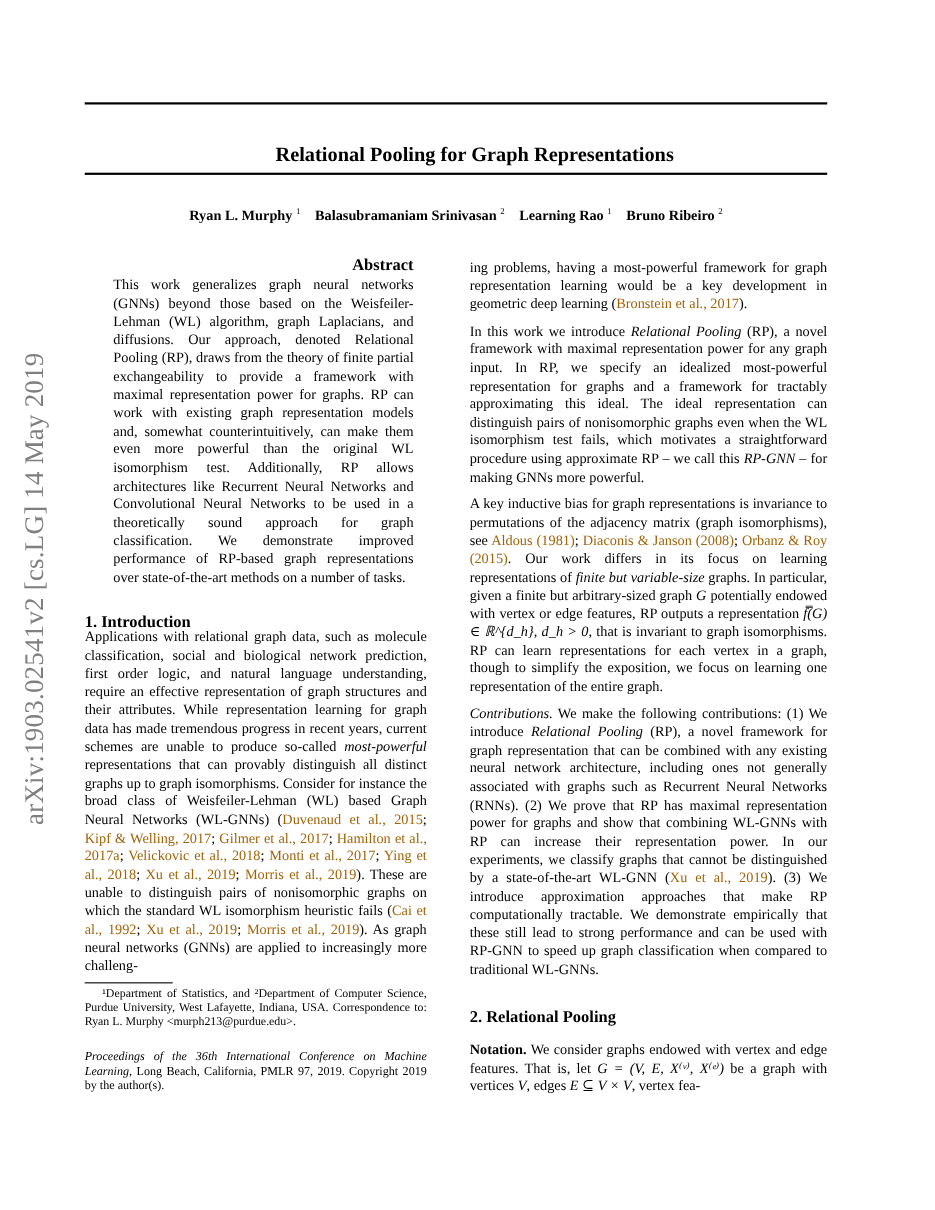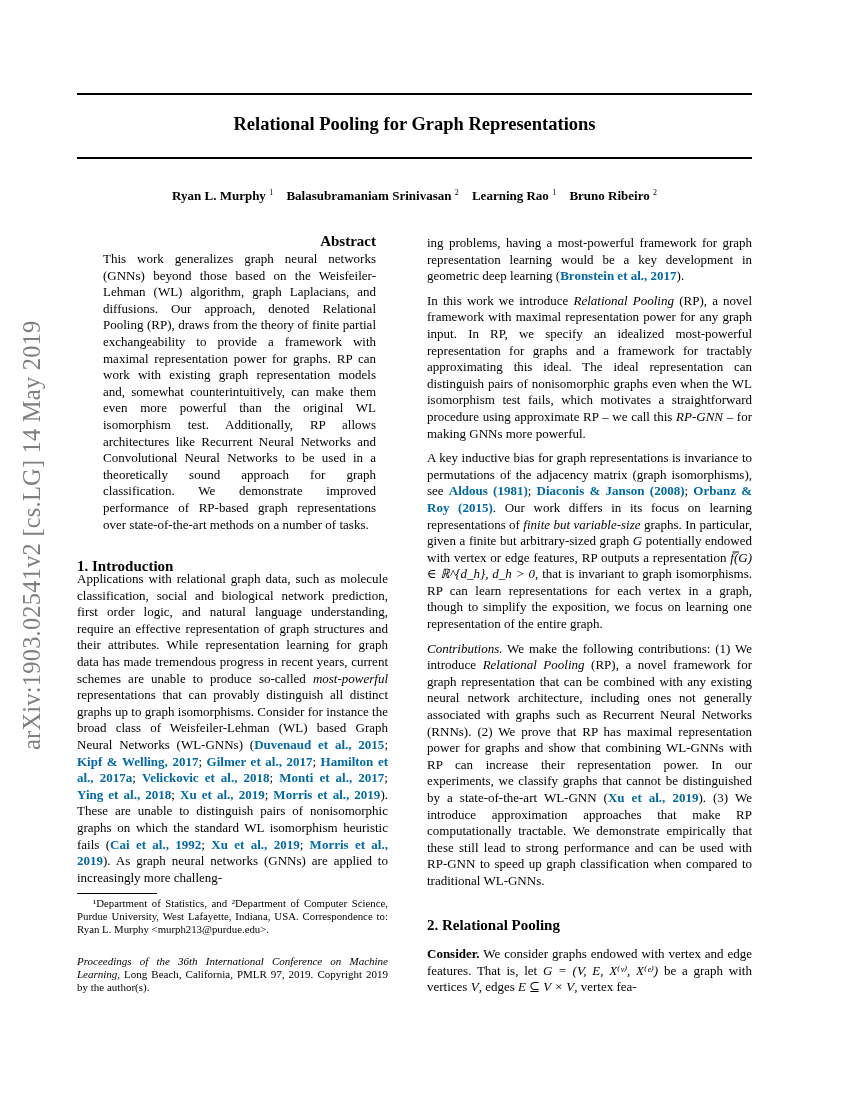--- a/index.html
+++ b/index.html
@@ -22,38 +22,38 @@
   .abstract-heading { position: absolute; top: 233px; left: 103px; width: 273px; text-align: right;
                       font-weight: bold; font-size: 15px; }
   .abstract { position: absolute; top: 251px; left: 103px; width: 273px; font-size: 13px;
               line-height: 16.6px; text-align: justify; }
   .section-heading { font-weight: bold; font-size: 15px; margin: 0; }
   .intro-heading { position: absolute; top: 558px; left: 77px; }
   .intro-body { position: absolute; top: 571px; left: 77px; width: 311px; font-size: 13px;
                 line-height: 16.6px; text-align: justify; }
   p { margin: 0; }
   .right p + p { margin-top: 8px; }
-  .cite { color: #0369a1; font-weight: bold; }
+  .cite { color: #a16207; }
   .fn-rule { position: absolute; top: 893px; left: 77px; width: 80px; height: 1px; background: #000; }
   .footnote { position: absolute; top: 897px; left: 77px; width: 311px; font-size: 10.8px;
               line-height: 13px; text-align: justify; }
   .footnote .fn-ind { display: inline-block; width: 16px; }
   .proceedings { position: absolute; top: 955px; left: 77px; width: 311px; font-size: 11px;
                  line-height: 13px; text-align: justify; }
   .section2 { position: absolute; top: 917px; left: 427px; }
   .notation { position: absolute; top: 946px; left: 427px; width: 325px; font-size: 13px;
               line-height: 16.6px; text-align: justify; }
   i, em { font-style: italic; }
   .math { font-style: italic; }
 </style>
 </head>
 <body>
 
 <div class="rule top"></div>
-<h1 class="title" style="margin:0">Relational Pooling for Graph Representations</h1>
+<h1 class="title" style="margin:17px">Relational Pooling for Graph Representations</h1>
 <div class="rule bottom"></div>
 
 <div class="authors">
   <span class="author"><span>Ryan L. Murphy</span> <sup>1</sup></span>
   <span class="author"><span>Balasubramaniam Srinivasan</span> <sup>2</sup></span>
   <span class="author"><span>Learning Rao</span> <sup>1</sup></span>
   <span class="author"><span>Bruno Ribeiro</span> <sup>2</sup></span>
 </div>
 
 <div class="arxiv">arXiv:1903.02541v2  [cs.LG]  14 May 2019</div>
@@ -71,13 +71,13 @@
 <div class="proceedings"><em>Proceedings of the 36th International Conference on Machine Learning</em><span>, Long Beach, California, PMLR 97, 2019. Copyright 2019 by the author(s).</span></div>
 
 <div class="col right">
   <p><span>ing problems, having a most-powerful framework for graph representation learning would be a key development in geometric deep learning (</span><a class="cite">Bronstein et al., 2017</a><span>).</span></p>
   <p><span>In this work we introduce </span><em>Relational Pooling</em><span> (RP), a novel framework with maximal representation power for any graph input. In RP, we specify an idealized most-powerful representation for graphs and a framework for tractably approximating this ideal. The ideal representation can distinguish pairs of nonisomorphic graphs even when the WL isomorphism test fails, which motivates a straightforward procedure using approximate RP – we call this </span><em>RP-GNN</em><span> – for making GNNs more powerful.</span></p>
   <p><span>A key inductive bias for graph representations is invariance to permutations of the adjacency matrix (graph isomorphisms), see </span><a class="cite">Aldous</a> <a class="cite">(1981)</a>; <a class="cite">Diaconis &amp; Janson</a> <a class="cite">(2008)</a>; <a class="cite">Orbanz &amp; Roy</a> <a class="cite">(2015)</a><span>. Our work differs in its focus on learning representations of </span><em>finite but variable-size</em><span> graphs. In particular, given a finite but arbitrary-sized graph </span><span class="math">G</span><span> potentially endowed with vertex or edge features, RP outputs a representation </span><span class="math">f̿(G) ∈ ℝ^{d_h}, d_h &gt; 0</span><span>, that is invariant to graph isomorphisms. RP can learn representations for each vertex in a graph, though to simplify the exposition, we focus on learning one representation of the entire graph.</span></p>
   <p><em>Contributions.</em><span> We make the following contributions: (1) We introduce </span><em>Relational Pooling</em><span> (RP), a novel framework for graph representation that can be combined with any existing neural network architecture, including ones not generally associated with graphs such as Recurrent Neural Networks (RNNs). (2) We prove that RP has maximal representation power for graphs and show that combining WL-GNNs with RP can increase their representation power. In our experiments, we classify graphs that cannot be distinguished by a state-of-the-art WL-GNN (</span><a class="cite">Xu et al., 2019</a><span>). (3) We introduce approximation approaches that make RP computationally tractable. We demonstrate empirically that these still lead to strong performance and can be used with RP-GNN to speed up graph classification when compared to traditional WL-GNNs.</span></p>
 </div>
 
 <h2 class="section-heading section2">2. Relational Pooling</h2>
-<div class="notation"><b>Consider.</b><span> We consider graphs endowed with vertex and edge features. That is, let </span><span class="math">G = (V, E, X⁽ᵛ⁾, X⁽ᵉ⁾)</span><span> be a graph with vertices </span><span class="math">V</span><span>, edges </span><span class="math">E ⊆ V × V</span><span>, vertex fea-</span></div>
+<div class="notation"><b>Notation.</b><span> We consider graphs endowed with vertex and edge features. That is, let </span><span class="math">G = (V, E, X⁽ᵛ⁾, X⁽ᵉ⁾)</span><span> be a graph with vertices </span><span class="math">V</span><span>, edges </span><span class="math">E ⊆ V × V</span><span>, vertex fea-</span></div>
 
 </body></html>

